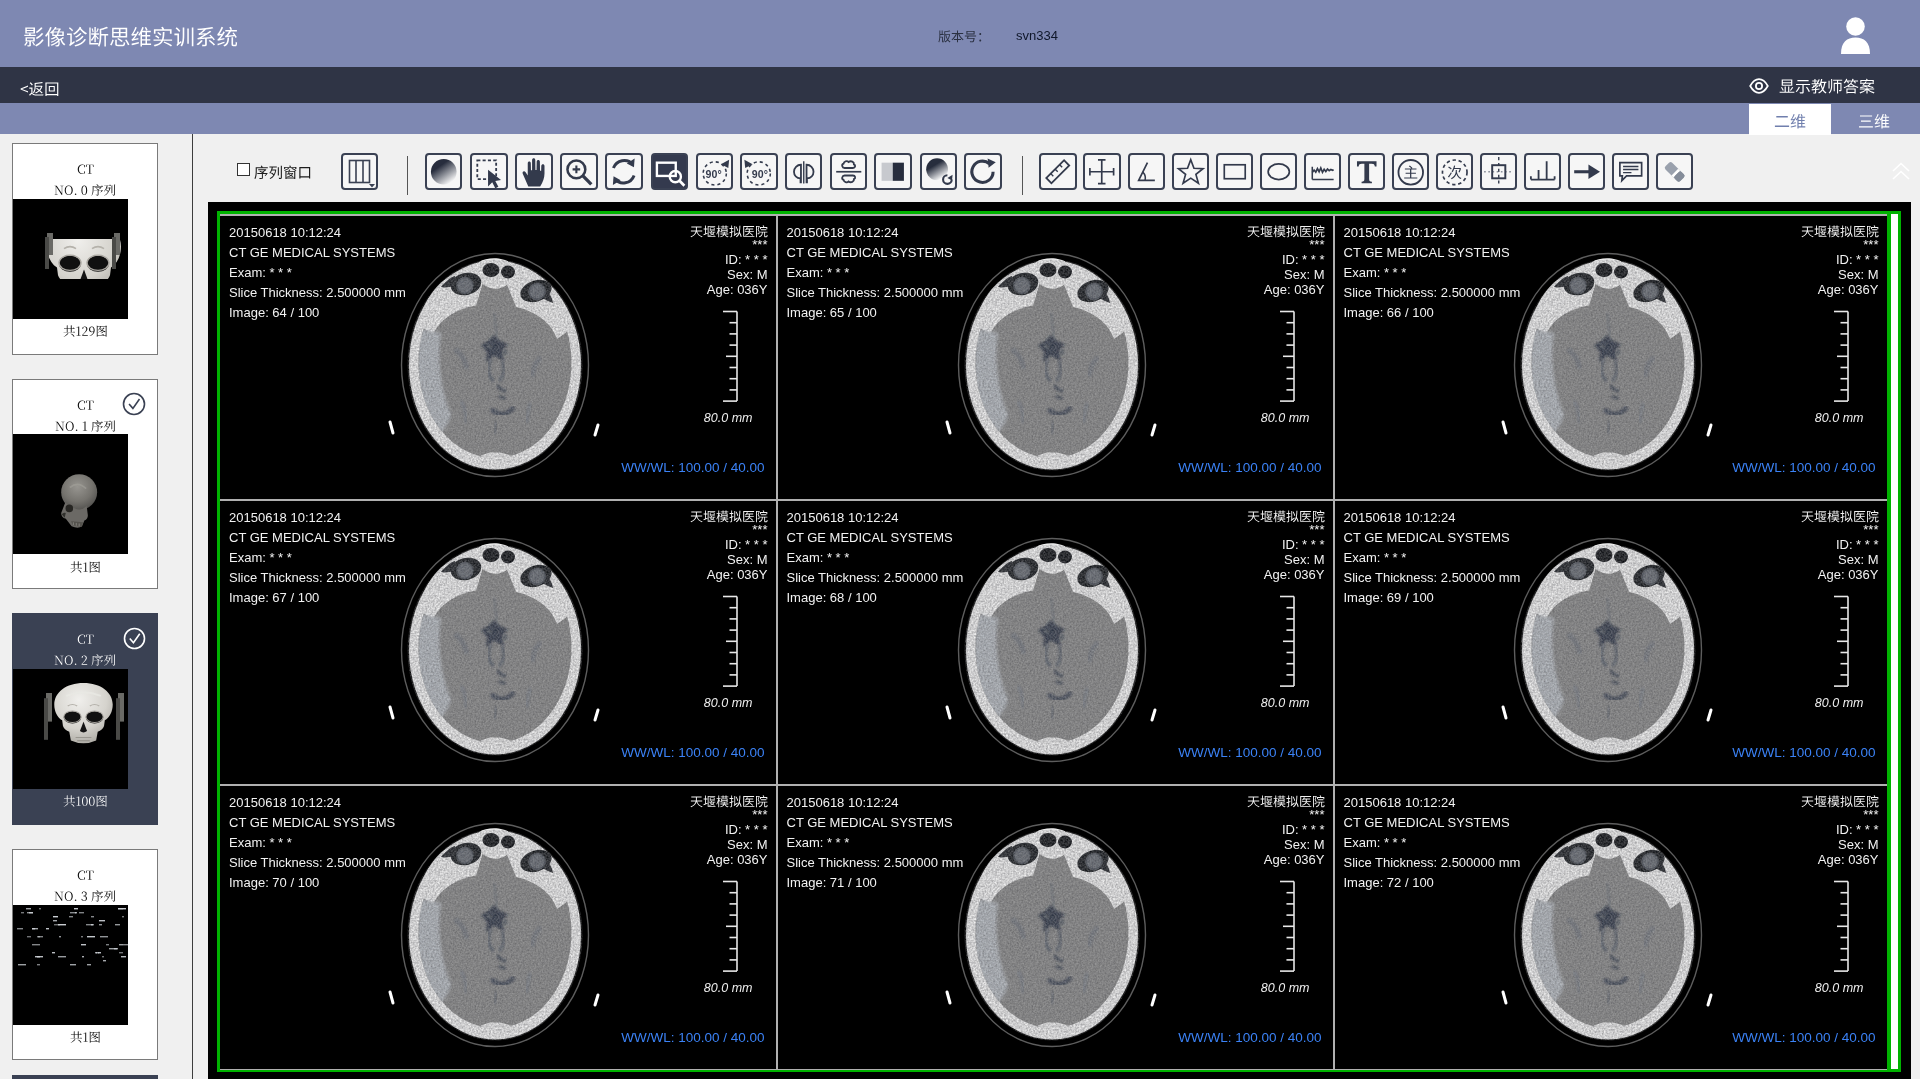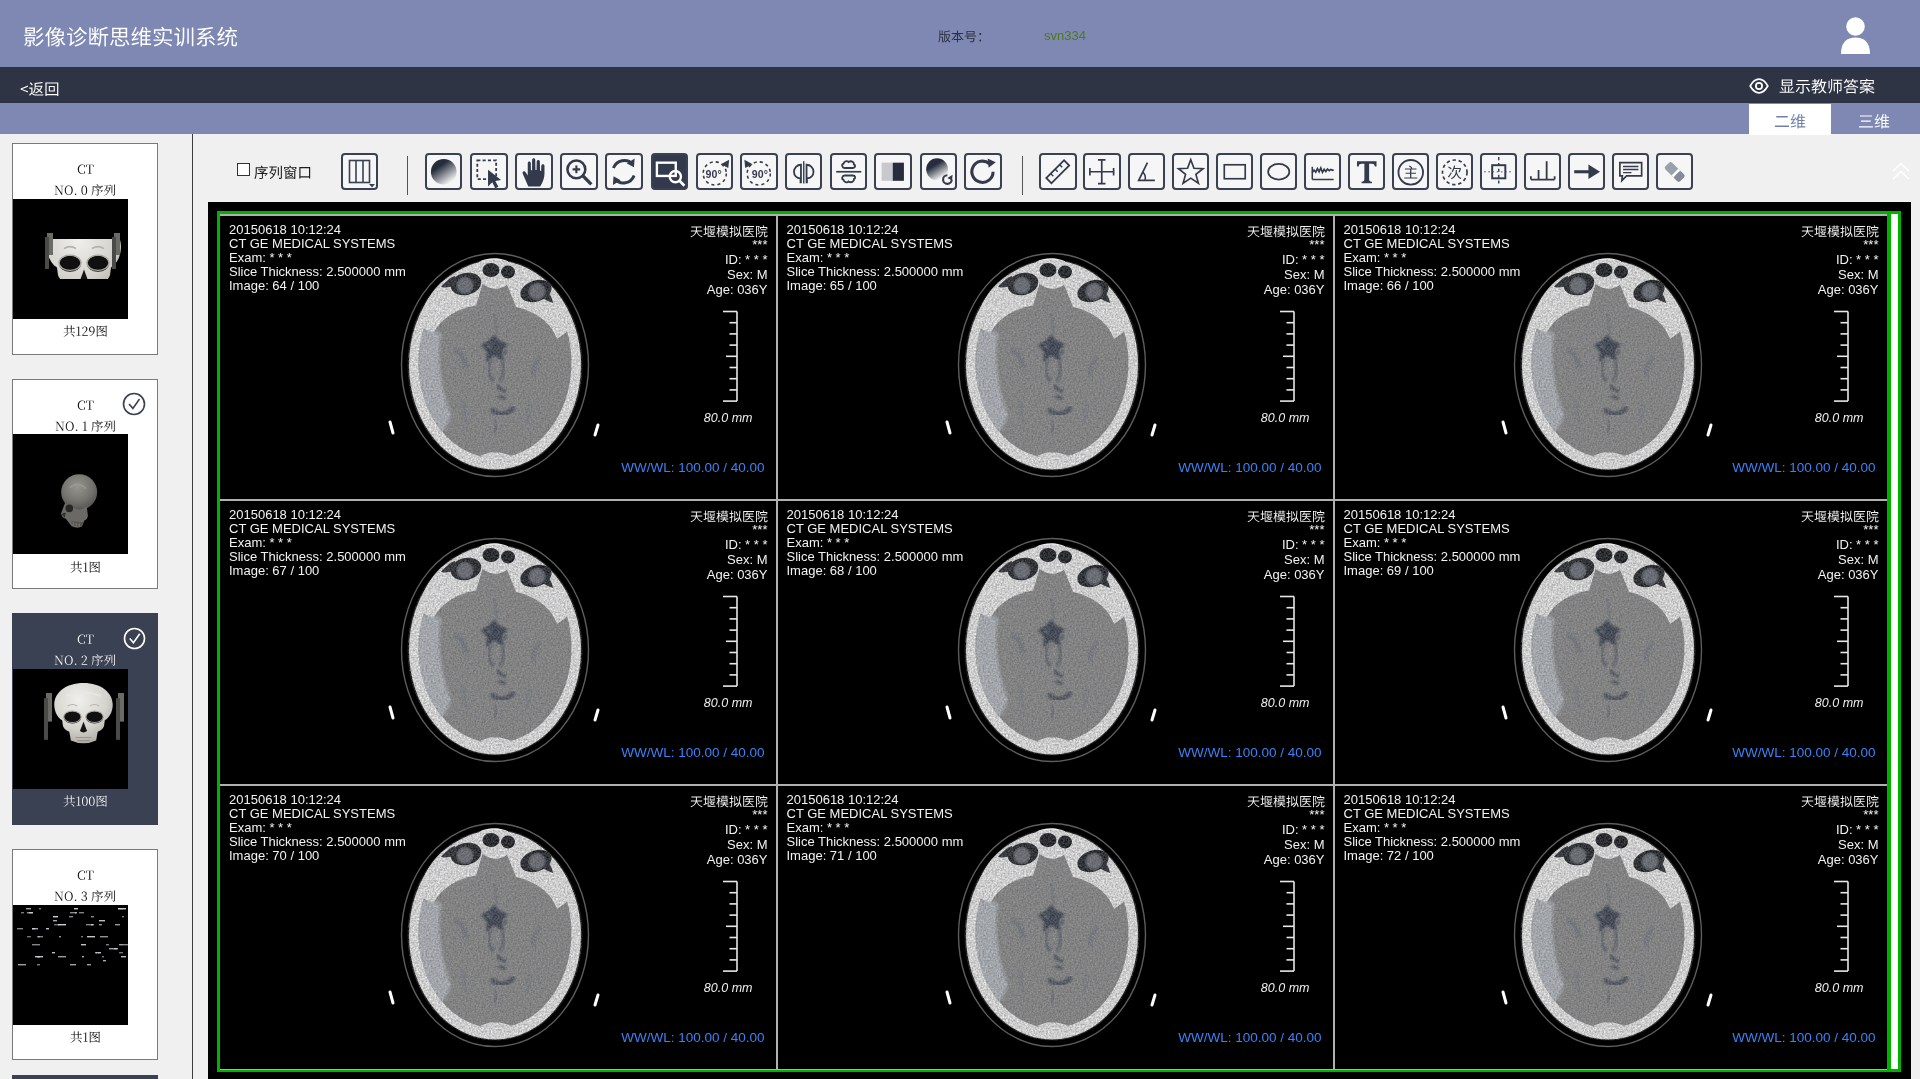--- a/index.html
+++ b/index.html
@@ -1,32 +1,32 @@
 <!DOCTYPE html>
 <html><head><meta charset="utf-8"><style>
 *{margin:0;padding:0;box-sizing:border-box}
 html,body{width:1920px;height:1079px;overflow:hidden;background:#f0f0f0;font-family:"Liberation Sans",sans-serif}
 .ab{position:absolute}
 .cell{position:absolute;background:#000;overflow:hidden;transform:translateZ(0)}
-.clt{opacity:.999;position:absolute;left:9px;top:7px;color:#f2f2f2;font-size:13px;line-height:14px;white-space:pre}
+.clt{opacity:.999;position:absolute;left:9px;top:7px;color:#f2f2f2;font-size:13px;line-height:20px;white-space:pre}
 .crt{opacity:.999;position:absolute;right:8px;top:7px;color:#f2f2f2;font-size:13px;line-height:14.9px;text-align:right;white-space:pre}
 .cwl{opacity:.999;position:absolute;right:11px;top:244px;color:#3b82f6;font-size:13.5px}
 .cmm{opacity:.999;position:absolute;right:23px;top:195px;color:#efefef;font-size:12.5px;font-style:italic}
 .tbbtn{position:absolute;width:37.5px;height:37.5px;background:#f6f6f6;border:2px solid #3A4153;border-radius:4px;opacity:.999}
 .card{position:absolute;left:12px;width:146px;background:#fff;border:1px solid #7a7a7a}
 .thumb{position:absolute;left:13px;top:55px;width:115px;height:120px;background:#000}
 </style></head><body>
 <div class="ab" style="left:0;top:0;width:1920px;height:67px;background:#7E88B2"></div>
 <svg class="ab" style="left:22.0px;top:22.5px" width="217" height="28" viewBox="0 0 217 28">
     <path d="M19.1 4.3C17.8 6.0 15.6 7.8 13.7 8.9C14.1 9.2 14.6 9.6 14.9 10.0C16.9 8.8 19.1 6.8 20.6 4.9ZM19.8 10.1C18.4 11.9 15.9 13.8 13.7 14.9C14.2 15.2 14.6 15.7 14.9 16.1C17.1 14.8 19.7 12.8 21.3 10.7ZM20.2 16.3C18.7 18.7 15.9 21.0 13.1 22.3C13.5 22.6 13.9 23.1 14.2 23.5C17.2 22.0 20.0 19.6 21.7 16.9ZM5.0 15.4H11.2V17.2H5.0ZM10.0 19.3C10.7 20.3 11.5 21.7 11.9 22.6L13.1 21.9C12.7 21.1 11.9 19.8 11.1 18.8ZM4.8 8.1H11.4V9.4H4.8ZM4.8 5.7H11.4V7.0H4.8ZM3.3 4.6V10.5H13.0V4.6ZM4.3 18.8C3.8 20.0 3.0 21.1 2.2 21.9C2.5 22.1 3.1 22.5 3.3 22.8C4.2 21.9 5.1 20.5 5.7 19.2ZM6.8 10.8C7.0 11.1 7.1 11.5 7.3 11.8H2.3V13.1H13.7V11.8H9.0C8.8 11.4 8.6 10.9 8.3 10.5ZM3.5 14.2V18.4H7.3V21.9C7.3 22.1 7.2 22.2 7.0 22.2C6.7 22.2 6.0 22.2 5.1 22.2C5.3 22.5 5.6 23.1 5.6 23.5C6.8 23.5 7.6 23.5 8.2 23.3C8.7 23.0 8.9 22.7 8.9 21.9V18.4H12.8V14.2Z M32.9 6.6H36.8C36.5 7.3 36.0 7.9 35.6 8.4H31.5C32.0 7.8 32.5 7.2 32.9 6.6ZM33.0 3.9C32.1 5.7 30.4 7.9 28.0 9.6C28.3 9.8 28.8 10.3 29.1 10.7C29.5 10.4 29.8 10.0 30.2 9.7V13.0H33.5C32.5 13.9 31.0 14.8 28.7 15.5C29.0 15.8 29.4 16.3 29.6 16.5C31.5 15.9 32.9 15.2 34.0 14.4C34.3 14.7 34.6 15.0 34.9 15.4C33.4 16.7 30.8 18.0 28.7 18.7C29.0 18.9 29.4 19.4 29.6 19.7C31.5 19.0 33.9 17.7 35.5 16.3C35.7 16.7 35.9 17.1 36.0 17.5C34.3 19.3 31.1 20.9 28.5 21.7C28.8 22.0 29.2 22.5 29.4 22.8C31.7 22.1 34.4 20.5 36.3 18.9C36.5 20.2 36.3 21.4 35.8 21.8C35.5 22.2 35.2 22.2 34.7 22.2C34.4 22.2 33.9 22.2 33.3 22.2C33.6 22.6 33.7 23.2 33.7 23.6C34.2 23.6 34.7 23.6 35.1 23.6C35.8 23.6 36.4 23.4 36.9 22.9C37.8 22.0 38.1 19.7 37.4 17.4L38.5 16.9C39.2 19.3 40.6 21.3 42.3 22.4C42.5 22.0 43.0 21.4 43.4 21.2C41.7 20.3 40.4 18.4 39.7 16.3C40.5 15.9 41.3 15.4 42.0 15.0L40.9 13.9C40.0 14.7 38.4 15.6 37.0 16.3C36.5 15.3 35.9 14.3 34.9 13.6L35.4 13.0H41.8V8.4H37.2C37.9 7.6 38.5 6.8 38.9 6.0L38.0 5.3L37.7 5.4H33.8L34.5 4.1ZM31.6 9.6H35.5C35.4 10.2 35.1 11.0 34.6 11.8H31.6ZM36.8 9.6H40.3V11.8H36.2C36.6 11.0 36.8 10.2 36.8 9.6ZM28.1 3.9C27.0 7.2 25.1 10.4 23.1 12.5C23.4 12.9 23.9 13.7 24.0 14.1C24.7 13.4 25.3 12.6 25.9 11.7V23.6H27.4V9.3C28.3 7.7 29.1 6.0 29.7 4.4Z M46.8 5.3C48.0 6.2 49.4 7.5 50.0 8.4L51.1 7.2C50.4 6.4 49.0 5.1 47.8 4.2ZM58.2 9.9C57.1 11.3 54.9 12.8 53.0 13.6C53.4 13.9 53.8 14.4 54.0 14.7C56.0 13.8 58.2 12.1 59.5 10.4ZM60.3 12.8C58.8 15.0 56.0 16.9 53.3 17.9C53.7 18.2 54.1 18.7 54.4 19.1C57.2 17.9 60.0 15.8 61.6 13.5ZM62.5 16.0C60.7 19.1 57.0 21.2 52.5 22.2C52.8 22.6 53.2 23.2 53.4 23.6C58.2 22.4 62.0 20.1 64.0 16.5ZM45.0 10.6V12.1H48.3V19.6C48.3 20.7 47.5 21.6 47.1 21.9C47.3 22.2 47.8 22.7 48.0 23.0C48.4 22.6 49.0 22.2 52.8 19.4C52.6 19.1 52.4 18.5 52.3 18.1L49.8 19.7V10.6ZM57.7 3.8C56.5 6.5 54.1 9.1 51.1 10.7C51.4 11.0 52.0 11.5 52.2 11.8C54.6 10.4 56.6 8.6 58.0 6.4C59.7 8.5 61.9 10.5 63.9 11.6C64.2 11.2 64.7 10.6 65.1 10.3C62.9 9.3 60.3 7.2 58.8 5.1L59.2 4.2Z M75.5 5.3C75.2 6.4 74.6 8.1 74.2 9.1L75.1 9.5C75.6 8.5 76.3 7.0 76.8 5.7ZM69.6 5.7C70.1 6.8 70.4 8.4 70.5 9.4L71.6 9.0C71.5 8.0 71.1 6.5 70.6 5.3ZM72.4 3.9V10.3H69.3V11.7H72.2C71.4 13.6 70.1 15.7 68.9 16.8C69.1 17.1 69.5 17.7 69.6 18.1C70.6 17.2 71.6 15.6 72.4 13.9V19.3H73.8V13.6C74.5 14.6 75.5 15.9 75.8 16.5L76.8 15.4C76.3 14.8 74.4 12.6 73.8 12.0V11.7H76.9V10.3H73.8V3.9ZM67.3 4.6V21.4H76.4V20.0H68.7V4.6ZM77.7 6.0V12.8C77.7 16.2 77.5 19.7 76.0 22.8C76.4 23.0 77.0 23.4 77.3 23.7C79.0 20.4 79.3 16.7 79.3 12.8V12.6H82.4V23.6H83.9V12.6H86.2V11.1H79.3V7.1C81.7 6.5 84.3 5.8 86.1 5.0L84.7 3.8C83.1 4.6 80.2 5.5 77.7 6.0Z M93.2 16.7V21.0C93.2 22.7 93.8 23.2 96.1 23.2C96.6 23.2 100.0 23.2 100.5 23.2C102.5 23.2 103.0 22.5 103.2 19.5C102.7 19.4 102.1 19.2 101.7 18.9C101.6 21.3 101.4 21.7 100.4 21.7C99.6 21.7 96.8 21.7 96.2 21.7C95.0 21.7 94.8 21.6 94.8 21.0V16.7ZM95.2 15.9C96.8 16.8 98.7 18.1 99.7 19.1L100.8 17.9C99.8 17.0 97.9 15.7 96.2 14.9ZM103.0 17.0C104.2 18.6 105.4 20.9 105.9 22.3L107.4 21.7C107.0 20.2 105.6 18.0 104.4 16.4ZM90.4 16.6C89.9 18.3 89.1 20.4 88.1 21.7L89.5 22.5C90.5 21.1 91.3 18.9 91.8 17.1ZM90.1 4.8V14.5H105.2V4.8ZM91.6 10.3H96.9V13.1H91.6ZM98.5 10.3H103.6V13.1H98.5ZM91.6 6.2H96.9V9.0H91.6ZM98.5 6.2H103.6V9.0H98.5Z M109.5 20.8 109.8 22.3C111.7 21.8 114.4 21.1 116.9 20.5L116.8 19.1C114.0 19.7 111.3 20.4 109.5 20.8ZM122.7 4.5C123.3 5.5 123.9 6.7 124.1 7.6L125.6 6.9C125.3 6.1 124.7 4.9 124.0 3.9ZM109.8 12.8C110.1 12.7 110.6 12.5 113.3 12.2C112.3 13.6 111.5 14.7 111.1 15.1C110.5 15.9 110.0 16.5 109.5 16.6C109.7 17.0 109.9 17.7 110.0 18.0C110.4 17.7 111.1 17.5 116.4 16.5C116.3 16.2 116.3 15.5 116.4 15.1L112.2 15.9C113.8 13.9 115.5 11.5 116.9 9.1L115.6 8.3C115.1 9.2 114.7 10.0 114.2 10.8L111.4 11.1C112.6 9.2 113.9 6.8 114.8 4.5L113.3 3.9C112.5 6.5 111.0 9.3 110.5 10.0C110.0 10.7 109.7 11.3 109.3 11.3C109.5 11.7 109.7 12.5 109.8 12.8ZM123.5 13.4V16.2H120.0V13.4ZM120.2 3.9C119.5 6.4 118.0 9.6 116.3 11.6C116.5 11.9 116.9 12.6 117.1 13.0C117.6 12.4 118.0 11.8 118.5 11.1V23.6H120.0V22.1H129.1V20.6H125.0V17.6H128.3V16.2H125.0V13.4H128.2V11.9H125.0V9.2H128.8V7.7H120.4C120.9 6.6 121.4 5.5 121.8 4.4ZM123.5 11.9H120.0V9.2H123.5ZM123.5 17.6V20.6H120.0V17.6Z M141.6 19.6C144.4 20.7 147.3 22.2 149.0 23.5L150.0 22.2C148.2 21.0 145.2 19.5 142.3 18.4ZM135.2 9.9C136.3 10.6 137.7 11.7 138.3 12.4L139.4 11.3C138.7 10.5 137.3 9.5 136.1 8.9ZM133.0 13.3C134.2 13.9 135.7 15.0 136.4 15.8L137.4 14.6C136.6 13.8 135.2 12.8 134.0 12.2ZM131.9 6.3V10.7H133.5V7.8H147.9V10.7H149.6V6.3H142.2C141.9 5.5 141.4 4.5 140.8 3.7L139.2 4.2C139.6 4.8 140.0 5.6 140.3 6.3ZM131.5 16.4V17.8H139.3C138.1 19.9 135.9 21.3 131.7 22.1C132.1 22.5 132.5 23.1 132.7 23.6C137.5 22.4 139.9 20.6 141.1 17.8H150.1V16.4H141.6C142.3 14.3 142.4 11.8 142.5 8.9H140.8C140.7 11.9 140.6 14.4 139.9 16.4Z M165.3 5.5V20.8H166.8V5.5ZM169.8 4.4V23.3H171.4V4.4ZM160.7 4.5V11.9C160.7 15.8 160.5 19.5 158.5 22.7C158.9 22.8 159.6 23.3 160.0 23.6C162.1 20.2 162.3 16.1 162.3 11.9V4.5ZM153.6 5.4C154.9 6.4 156.5 8.0 157.3 8.9L158.3 7.7C157.6 6.8 155.9 5.3 154.6 4.3ZM155.3 23.2V23.2C155.6 22.7 156.1 22.2 159.6 19.3C159.4 19.0 159.2 18.4 159.0 17.9L157.0 19.6V10.6H152.4V12.2H155.4V19.9C155.4 21.0 154.8 21.7 154.4 22.0C154.7 22.3 155.1 22.8 155.3 23.2Z M179.1 17.1C178.0 18.6 176.2 20.2 174.5 21.3C174.9 21.5 175.6 22.0 175.9 22.3C177.6 21.2 179.5 19.4 180.8 17.7ZM186.7 17.8C188.5 19.2 190.7 21.2 191.7 22.4L193.1 21.4C192.0 20.2 189.7 18.3 187.9 17.0ZM187.3 12.4C187.8 12.9 188.4 13.5 189.0 14.1L179.6 14.7C182.8 13.1 186.1 11.1 189.3 8.7L188.0 7.7C186.9 8.6 185.7 9.4 184.6 10.2L179.3 10.5C180.9 9.4 182.5 8.0 183.9 6.5C186.7 6.2 189.3 5.8 191.4 5.3L190.3 4.0C186.8 4.9 180.5 5.5 175.3 5.7C175.5 6.1 175.7 6.7 175.7 7.1C177.6 7.0 179.6 6.9 181.6 6.7C180.2 8.2 178.6 9.5 178.1 9.8C177.4 10.3 176.9 10.6 176.5 10.7C176.7 11.1 176.9 11.8 176.9 12.1C177.4 12.0 178.1 11.9 182.4 11.6C180.6 12.8 179.0 13.6 178.3 14.0C176.9 14.6 176.0 15.0 175.3 15.1C175.5 15.6 175.7 16.3 175.8 16.6C176.4 16.4 177.2 16.3 183.1 15.8V21.5C183.1 21.7 183.1 21.8 182.7 21.8C182.4 21.8 181.2 21.8 179.9 21.8C180.1 22.2 180.4 22.9 180.5 23.4C182.1 23.4 183.1 23.4 183.9 23.1C184.6 22.8 184.8 22.4 184.8 21.5V15.7L190.1 15.3C190.7 16.0 191.3 16.7 191.6 17.3L192.9 16.5C192.0 15.2 190.2 13.2 188.5 11.7Z M209.5 14.3V21.1C209.5 22.7 209.9 23.2 211.4 23.2C211.7 23.2 213.0 23.2 213.3 23.2C214.6 23.2 215.0 22.4 215.1 19.4C214.7 19.3 214.0 19.1 213.7 18.8C213.7 21.4 213.6 21.8 213.1 21.8C212.8 21.8 211.8 21.8 211.6 21.8C211.2 21.8 211.1 21.7 211.1 21.1V14.3ZM205.5 14.4C205.3 18.6 204.8 20.9 201.3 22.2C201.7 22.5 202.1 23.1 202.3 23.6C206.2 22.0 206.9 19.2 207.1 14.4ZM195.4 20.8 195.8 22.4C197.7 21.7 200.2 20.9 202.6 20.1L202.4 18.7C199.8 19.5 197.1 20.3 195.4 20.8ZM207.3 4.2C207.7 5.1 208.2 6.2 208.5 7.0H203.3V8.4H207.1C206.2 9.8 204.7 11.7 204.2 12.2C203.8 12.6 203.2 12.7 202.8 12.8C203.0 13.2 203.3 14.0 203.4 14.4C204.0 14.2 204.9 14.1 212.7 13.3C213.0 13.9 213.3 14.5 213.5 14.9L214.9 14.1C214.3 12.9 212.9 10.9 211.7 9.4L210.4 10.0C210.9 10.6 211.4 11.3 211.9 12.1L205.9 12.5C206.9 11.4 208.1 9.7 209.0 8.4H214.9V7.0H208.7L210.1 6.5C209.8 5.8 209.3 4.7 208.8 3.8ZM195.8 12.8C196.1 12.7 196.6 12.5 199.2 12.2C198.3 13.5 197.4 14.6 197.0 15.0C196.3 15.8 195.9 16.3 195.4 16.4C195.6 16.8 195.8 17.6 195.9 18.0C196.4 17.7 197.1 17.5 202.4 16.3C202.4 16.0 202.4 15.3 202.4 14.9L198.3 15.7C200.0 13.8 201.6 11.5 202.9 9.2L201.5 8.3C201.1 9.1 200.6 9.9 200.2 10.7L197.5 11.0C198.8 9.1 200.2 6.8 201.2 4.5L199.5 3.8C198.6 6.4 197.0 9.1 196.5 9.8C196.0 10.6 195.6 11.1 195.2 11.1C195.4 11.6 195.7 12.5 195.8 12.8Z" fill="#ffffff"></path>
   </svg>
 <svg class="ab" style="left:937.0px;top:27.5px" width="54" height="17" viewBox="0 0 54 17">
     <path d="M2.4 2.6V7.8C2.4 9.8 2.2 12.1 1.4 13.8C1.6 13.9 1.9 14.2 2.1 14.4C2.9 13.0 3.1 11.3 3.2 9.6H5.0V14.3H5.9V8.7H3.2L3.3 7.8V6.9H6.7V6.0H5.6V2.4H4.7V6.0H3.3V2.6ZM12.1 7.1C11.8 8.6 11.3 9.8 10.7 10.9C10.0 9.8 9.6 8.5 9.3 7.1ZM7.3 3.3V7.7C7.3 9.7 7.2 12.1 6.2 13.9C6.4 14.0 6.8 14.2 6.9 14.4C8.1 12.5 8.2 9.9 8.2 7.7V7.1H8.5C8.8 8.8 9.3 10.4 10.1 11.6C9.4 12.5 8.6 13.2 7.7 13.6C7.9 13.8 8.1 14.1 8.3 14.4C9.2 13.9 10.0 13.3 10.6 12.5C11.3 13.3 12.0 13.9 12.9 14.4C13.0 14.1 13.3 13.8 13.5 13.6C12.6 13.2 11.8 12.5 11.2 11.7C12.1 10.3 12.8 8.6 13.1 6.3L12.5 6.1L12.4 6.2H8.2V4.0C10.0 3.9 11.9 3.7 13.3 3.3L12.7 2.5C11.4 2.8 9.2 3.1 7.3 3.3Z M20.0 2.4V5.1H14.8V6.1H18.8C17.8 8.3 16.2 10.4 14.5 11.5C14.7 11.7 15.0 12.0 15.2 12.3C17.1 11.0 18.8 8.7 19.8 6.1H20.0V10.9H16.9V11.9H20.0V14.3H21.0V11.9H24.0V10.9H21.0V6.1H21.2C22.2 8.7 23.9 11.0 25.8 12.2C26.0 12.0 26.3 11.6 26.5 11.4C24.7 10.4 23.1 8.3 22.2 6.1H26.2V5.1H21.0V2.4Z M30.4 3.8H36.6V5.6H30.4ZM29.4 2.9V6.4H37.6V2.9ZM27.8 7.6V8.5H30.5C30.2 9.3 29.9 10.2 29.6 10.8H36.5C36.2 12.3 35.9 13.1 35.6 13.3C35.5 13.4 35.3 13.4 35.0 13.4C34.6 13.4 33.7 13.4 32.8 13.3C33.0 13.6 33.1 14.0 33.1 14.3C34.0 14.3 34.9 14.3 35.3 14.3C35.8 14.3 36.1 14.2 36.4 14.0C36.9 13.5 37.2 12.6 37.6 10.4C37.6 10.2 37.6 9.9 37.6 9.9H31.1L31.6 8.5H39.1V7.6Z M43.2 7.0C43.8 7.0 44.2 6.6 44.2 6.0C44.2 5.4 43.8 5.0 43.2 5.0C42.7 5.0 42.3 5.4 42.3 6.0C42.3 6.6 42.7 7.0 43.2 7.0ZM43.2 13.4C43.8 13.4 44.2 13.0 44.2 12.4C44.2 11.8 43.8 11.4 43.2 11.4C42.7 11.4 42.3 11.8 42.3 12.4C42.3 13.0 42.7 13.4 43.2 13.4Z" fill="#2b3142"></path>
   </svg>
-<div class="ab" style="left:1044px;top:28px;font-size:13px;color:#4d7c0f">svn334</div>
+<div class="ab" style="left:1016px;top:28px;font-size:13px;color:#0f172a">svn334</div>
 <svg class="ab" style="left:1839px;top:16px" width="33" height="39" viewBox="0 0 33 39">
 <circle cx="16.5" cy="10.5" r="9.3" fill="#fff"></circle>
 <path d="M2,38 C2,26 8,21.5 16.5,21.5 C25,21.5 31,26 31,38 Z" fill="#fff"></path>
   </svg>
 <div class="ab" style="left:0;top:67px;width:1920px;height:36px;background:#2F3445"></div>
 <svg class="ab" style="left:19.0px;top:78.5px" width="42" height="21" viewBox="0 0 42 21">
     <path d="M9.0 13.5V12.3L5.4 10.9L3.0 10.1V10.0L5.4 9.2L9.0 7.8V6.6L1.6 9.5V10.6Z M10.7 3.9C11.5 4.7 12.4 5.8 12.9 6.4L13.9 5.8C13.4 5.1 12.4 4.1 11.7 3.3ZM13.5 8.6H10.3V9.7H12.3V14.1C11.6 14.3 10.9 14.9 10.1 15.7L10.9 16.8C11.6 15.9 12.3 15.0 12.8 15.0C13.1 15.0 13.6 15.5 14.3 15.9C15.4 16.5 16.8 16.6 18.7 16.6C20.2 16.6 23.0 16.5 24.2 16.5C24.2 16.1 24.4 15.5 24.5 15.2C22.9 15.4 20.5 15.5 18.7 15.5C17.0 15.5 15.6 15.4 14.6 14.9C14.1 14.6 13.8 14.4 13.5 14.2ZM17.1 9.4C17.8 10.1 18.7 10.8 19.6 11.5C18.5 12.5 17.4 13.1 16.1 13.6C16.4 13.8 16.7 14.2 16.8 14.5C18.1 14.0 19.3 13.3 20.4 12.3C21.4 13.1 22.2 13.9 22.8 14.5L23.7 13.7C23.1 13.1 22.2 12.3 21.2 11.4C22.2 10.3 23.0 8.8 23.5 7.0L22.8 6.7L22.6 6.8H16.7V4.9C19.2 4.8 22.1 4.5 24.0 4.0L23.0 3.0C21.3 3.5 18.2 3.8 15.6 3.9V7.3C15.6 9.2 15.4 11.8 13.9 13.6C14.2 13.7 14.7 14.1 14.9 14.3C16.3 12.5 16.7 9.8 16.7 7.8H22.1C21.7 8.9 21.1 9.9 20.3 10.7C19.5 10.0 18.6 9.4 17.9 8.8Z M30.9 8.1H34.7V11.6H30.9ZM29.8 7.0V12.6H35.8V7.0ZM26.4 3.4V17.0H27.6V16.2H38.1V17.0H39.3V3.4ZM27.6 15.1V4.6H38.1V15.1Z" fill="#ffffff"></path>
   </svg>
 <svg class="ab" style="left:1749px;top:77.5px" width="20" height="16" viewBox="0 0 20 16">
 <path d="M1.2,8 C4,3 7,1.2 10,1.2 C13,1.2 16,3 18.8,8 C16,13 13,14.8 10,14.8 C7,14.8 4,13 1.2,8 Z" fill="none" stroke="#fff" stroke-width="1.7"></path>

